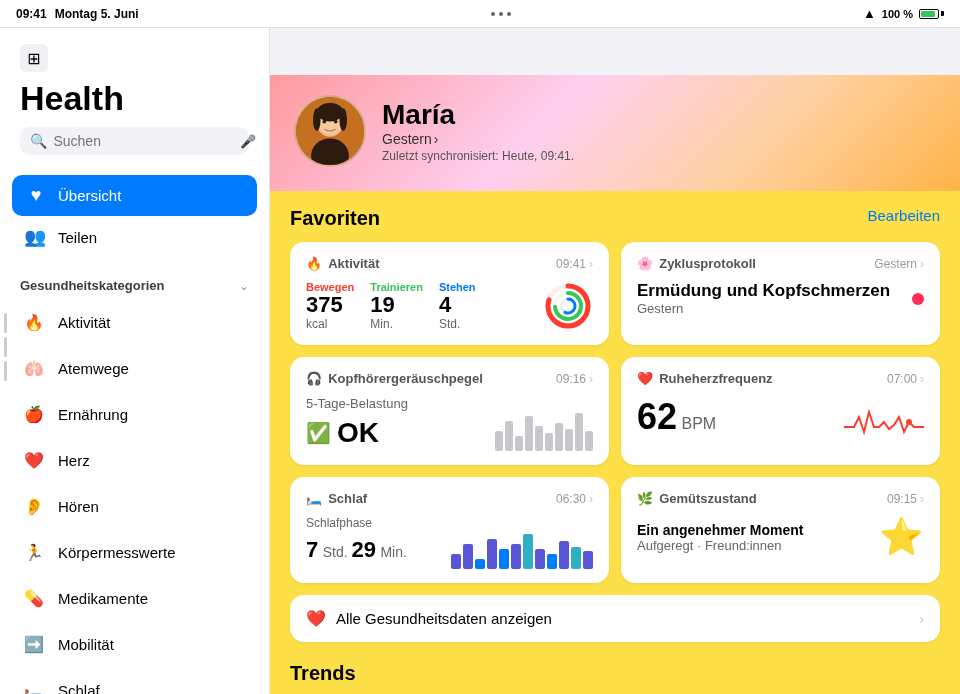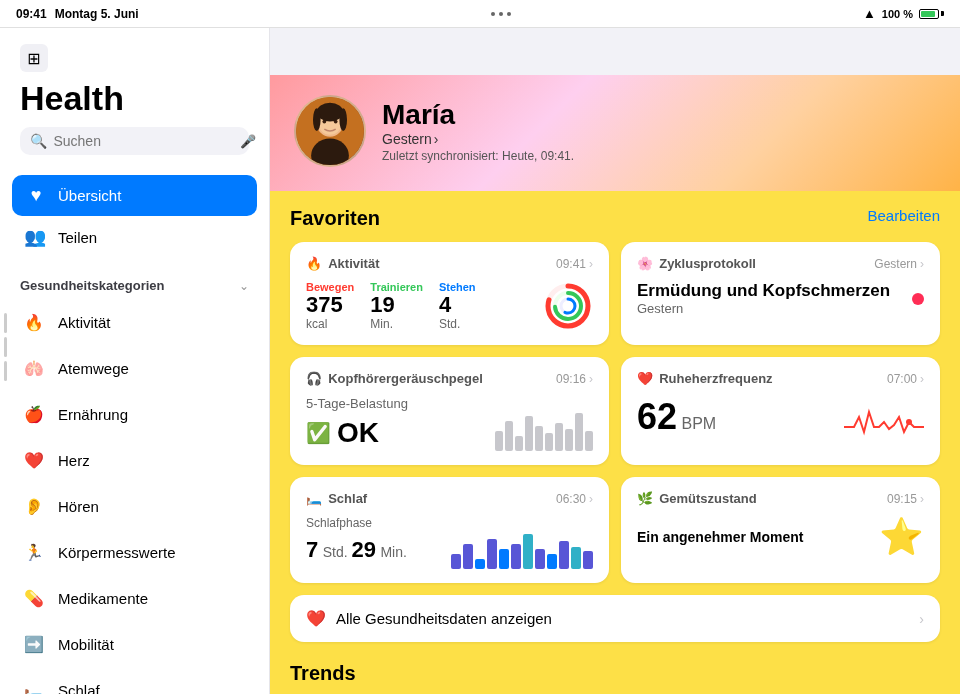--- a/index.html
+++ b/index.html
@@ -761,20 +761,21 @@
               <span>Gemütszustand</span>
             </div>
             <div class="card-time">
               <span>09:15</span>
               <span class="card-chevron">›</span>
             </div>
           </div>
           <div style="display:flex; align-items:center; justify-content:space-between;">
             <div>
               <div class="mood-title">Ein angenehmer Moment</div>
+              <div class="mood-subtitle">Aufgeregt · Freund:innen</div>
             </div>
             <div class="mood-emoji">⭐</div>
           </div>
         </div>
 
       </div>
 
       <div class="all-data-btn">
         <span>❤️</span>
         <span class="all-data-text">Alle Gesundheitsdaten anzeigen</span>

